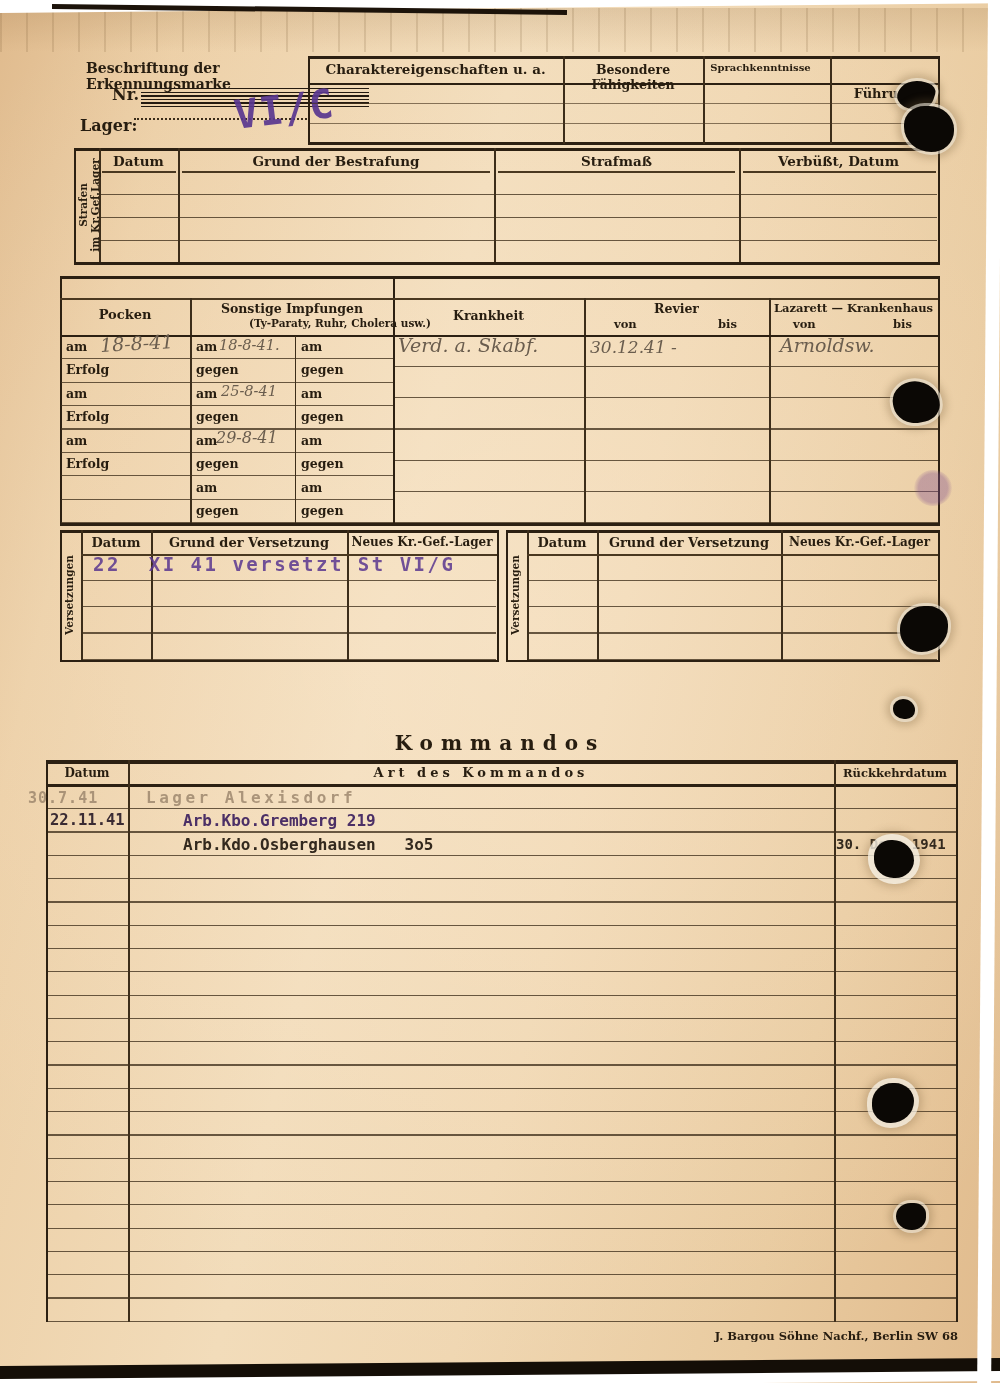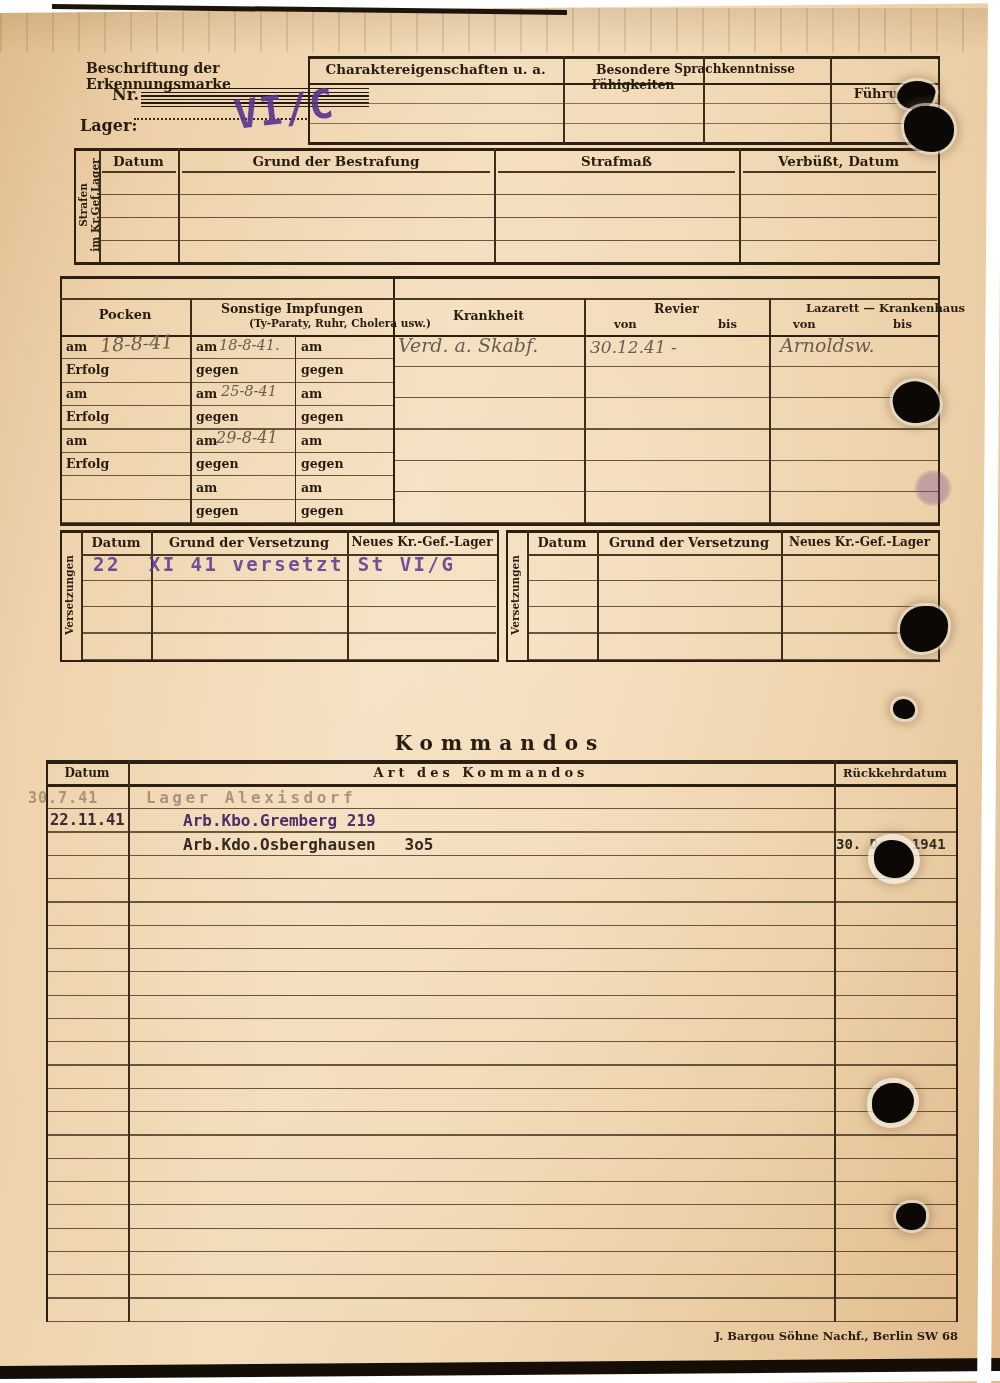--- a/index.html
+++ b/index.html
@@ -52,21 +52,21 @@
   <div class="bold-line" style="left:308px;top:142px;width:632px;height:2.5px;"></div>
   <div class="vline" style="left:308px;top:56px;height:88px;"></div>
   <div class="vline thinv" style="left:563px;top:56px;height:88px;"></div>
   <div class="vline thinv" style="left:703px;top:56px;height:88px;"></div>
   <div class="vline thinv" style="left:830px;top:56px;height:88px;"></div>
   <div class="vline" style="left:938px;top:56px;height:88px;"></div>
   <div class="hline" style="left:310px;top:103px;width:628px;opacity:.65;"></div>
   <div class="hline" style="left:310px;top:123px;width:628px;opacity:.65;"></div>
   <div class="abs frak center" style="left:308px;top:61px;width:255px;font-size:13.5px;">Charaktereigenschaften u. a.</div>
   <div class="abs frak center" style="left:563px;top:62px;width:140px;font-size:12.5px;">Besondere Fähigkeiten</div>
-  <div class="abs frak center" style="left:671px;top:62px;width:127px;font-size:12px;">Sprachkenntnisse</div>
+  <div class="abs frak center" style="left:697px;top:62px;width:127px;font-size:10px;">Sprachkenntnisse</div>
   <div class="abs frak center" style="left:830px;top:62px;width:110px;font-size:13px;margin-top:24px;">Führung</div>
 
   <div class="bold-line" style="left:74px;top:148px;width:866px;height:3px;"></div>
   <div class="bold-line" style="left:74px;top:262px;width:866px;height:3px;"></div>
   <div class="vline" style="left:74px;top:148px;height:117px;"></div>
   <div class="vline thinv" style="left:99px;top:148px;height:114px;"></div>
   <div class="vline thinv" style="left:178px;top:148px;height:114px;"></div>
   <div class="vline thinv" style="left:494px;top:148px;height:114px;"></div>
   <div class="vline thinv" style="left:739px;top:148px;height:114px;"></div>
   <div class="vline" style="left:938px;top:148px;height:114px;"></div>
@@ -129,21 +129,21 @@
   <div class="abs hand" style="left:221px;top:383px;font-size:14.5px;">25-8-41</div>
   <div class="abs hand" style="left:216px;top:428px;font-size:16px;">29-8-41</div>
 
   <div class="hline" style="left:393px;top:298px;width:545px;height:1.5px;"></div>
   <div class="abs frak center" style="left:393px;top:308px;width:191px;font-size:12.5px;">Krankheit</div>
   <div class="vline thinv" style="left:584px;top:298px;height:225px;"></div>
   <div class="abs frak center" style="left:584px;top:301px;width:185px;font-size:12.5px;">Revier</div>
   <div class="abs frak" style="left:614px;top:317px;font-size:11.5px;">von</div>
   <div class="abs frak" style="left:718px;top:317px;font-size:11.5px;">bis</div>
   <div class="vline thinv" style="left:769px;top:298px;height:225px;"></div>
-  <div class="abs frak center" style="left:769px;top:301px;width:169px;font-size:11.5px;padding-left:32px;">Lazarett — Krankenhaus</div>
+  <div class="abs frak center" style="left:769px;top:301px;width:169px;font-size:11.5px;">Lazarett — Krankenhaus</div>
   <div class="abs frak" style="left:793px;top:317px;font-size:11.5px;">von</div>
   <div class="abs frak" style="left:893px;top:317px;font-size:11.5px;">bis</div>
   <div class="bold-line" style="left:393px;top:335px;width:545px;height:2px;"></div>
   <div class="ruled" style="left:395px;top:336px;width:543px;height:187px;--rh:31.2px;"></div>
   <div class="abs hand" style="left:398px;top:334px;font-size:19px;">Verd. a. Skabf.</div>
   <div class="abs hand" style="left:590px;top:337px;font-size:17px;">30.12.41 -</div>
   <div class="abs hand" style="left:780px;top:334px;font-size:19px;">Arnoldsw.</div>
 
   <div class="bold-line" style="left:60px;top:530px;width:438px;height:3px;"></div>
   <div class="bold-line" style="left:60px;top:660px;width:438px;height:2px;"></div>

